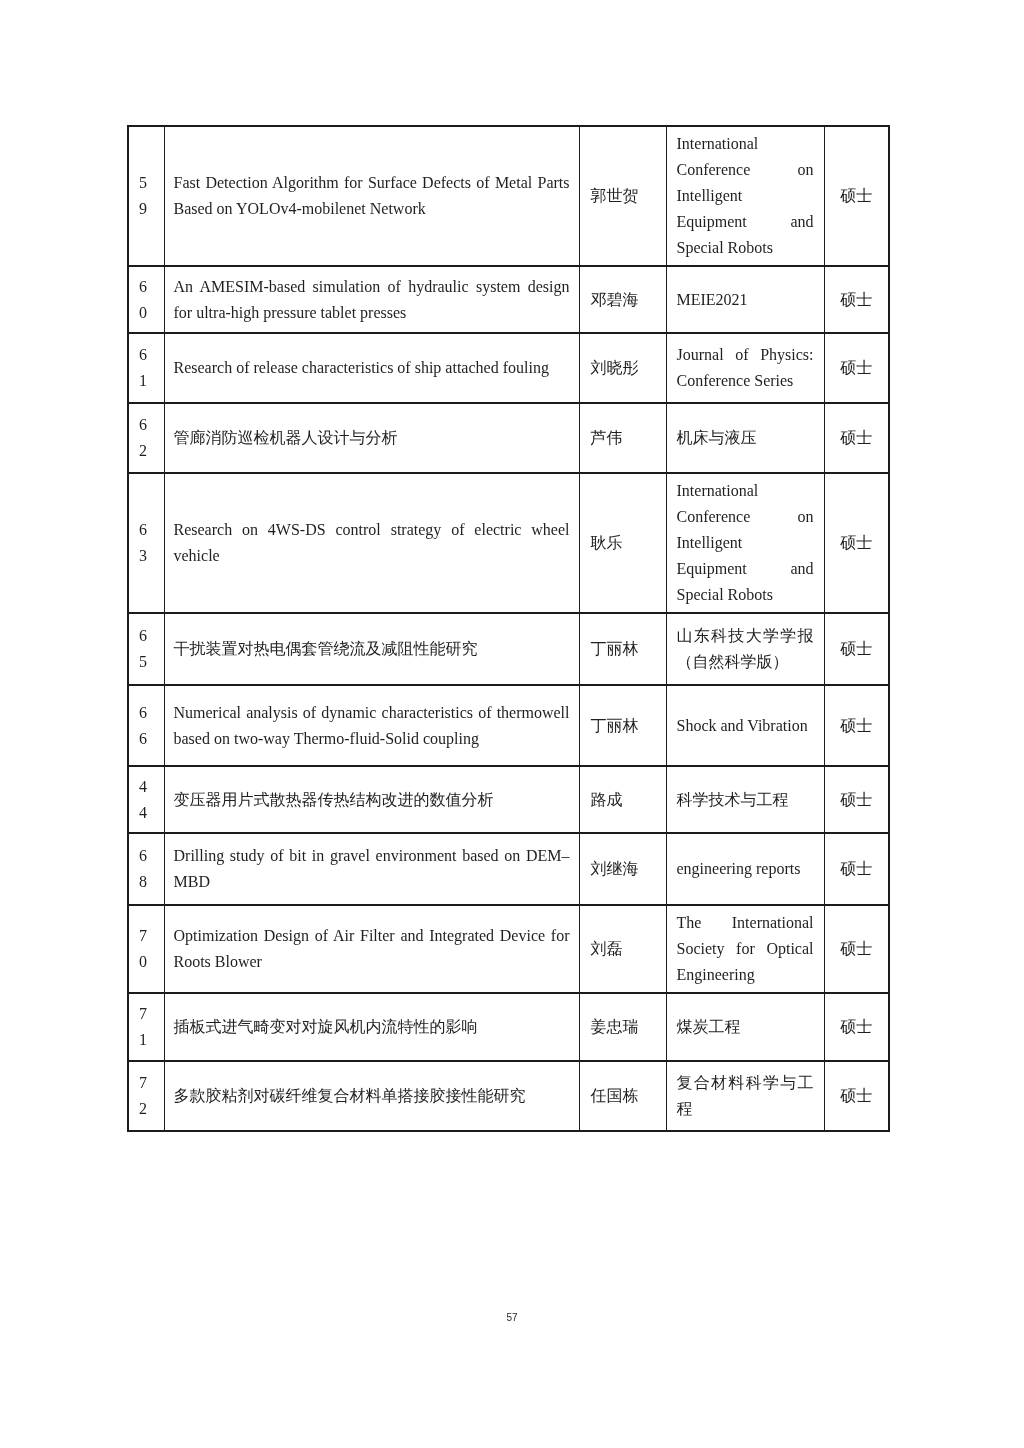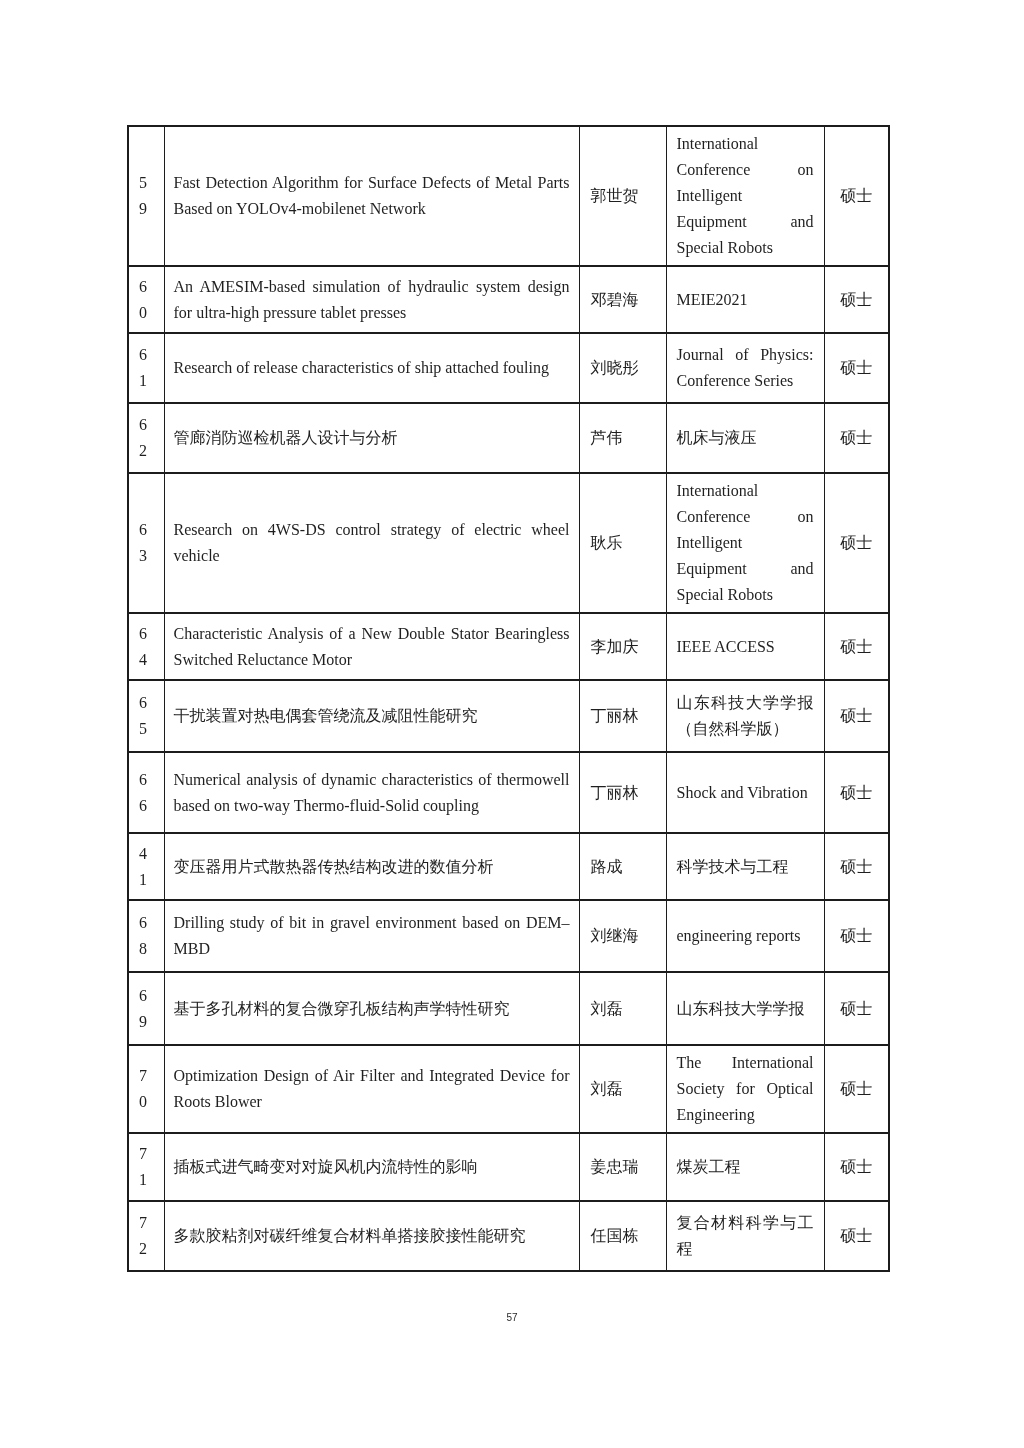--- a/index.html
+++ b/index.html
@@ -102,60 +102,46 @@
       <td class="c-venue">机床与液压</td>
       <td class="c-degree">硕士</td>
     </tr>
     <tr style="height:136px">
       <td class="c-num">63</td>
       <td class="c-title">Research on 4WS-DS control strategy of electric wheel vehicle</td>
       <td class="c-author">耿乐</td>
       <td class="c-venue">International Conference on Intelligent Equipment and Special Robots</td>
       <td class="c-degree">硕士</td>
     </tr>
-    <tr style="height:67px">
-      <td class="c-num">64</td>
-      <td class="c-title">Characteristic Analysis of a New Double Stator Bearingless Switched Reluctance Motor</td>
-      <td class="c-author">李加庆</td>
-      <td class="c-venue">IEEE ACCESS</td>
-      <td class="c-degree">硕士</td>
-    </tr>
     <tr style="height:72px">
       <td class="c-num">65</td>
       <td class="c-title">干扰装置对热电偶套管绕流及减阻性能研究</td>
       <td class="c-author">丁丽林</td>
       <td class="c-venue">山东科技大学学报（自然科学版）</td>
       <td class="c-degree">硕士</td>
     </tr>
     <tr style="height:81px">
       <td class="c-num">66</td>
       <td class="c-title">Numerical analysis of dynamic characteristics of thermowell based on two-way Thermo-fluid-Solid coupling</td>
       <td class="c-author">丁丽林</td>
       <td class="c-venue">Shock and Vibration</td>
       <td class="c-degree">硕士</td>
     </tr>
     <tr style="height:67px">
-      <td class="c-num">41</td>
+      <td class="c-num">44</td>
       <td class="c-title">变压器用片式散热器传热结构改进的数值分析</td>
       <td class="c-author">路成</td>
       <td class="c-venue">科学技术与工程</td>
       <td class="c-degree">硕士</td>
     </tr>
     <tr style="height:72px">
       <td class="c-num">68</td>
       <td class="c-title">Drilling study of bit in gravel environment based on DEM–MBD</td>
       <td class="c-author">刘继海</td>
       <td class="c-venue">engineering reports</td>
-      <td class="c-degree">硕士</td>
-    </tr>
-    <tr style="height:73px">
-      <td class="c-num">69</td>
-      <td class="c-title">基于多孔材料的复合微穿孔板结构声学特性研究</td>
-      <td class="c-author">刘磊</td>
-      <td class="c-venue">山东科技大学学报</td>
       <td class="c-degree">硕士</td>
     </tr>
     <tr style="height:82px">
       <td class="c-num">70</td>
       <td class="c-title">Optimization Design of Air Filter and Integrated Device for Roots Blower</td>
       <td class="c-author">刘磊</td>
       <td class="c-venue">The International Society for Optical Engineering</td>
       <td class="c-degree">硕士</td>
     </tr>
     <tr style="height:68px">

